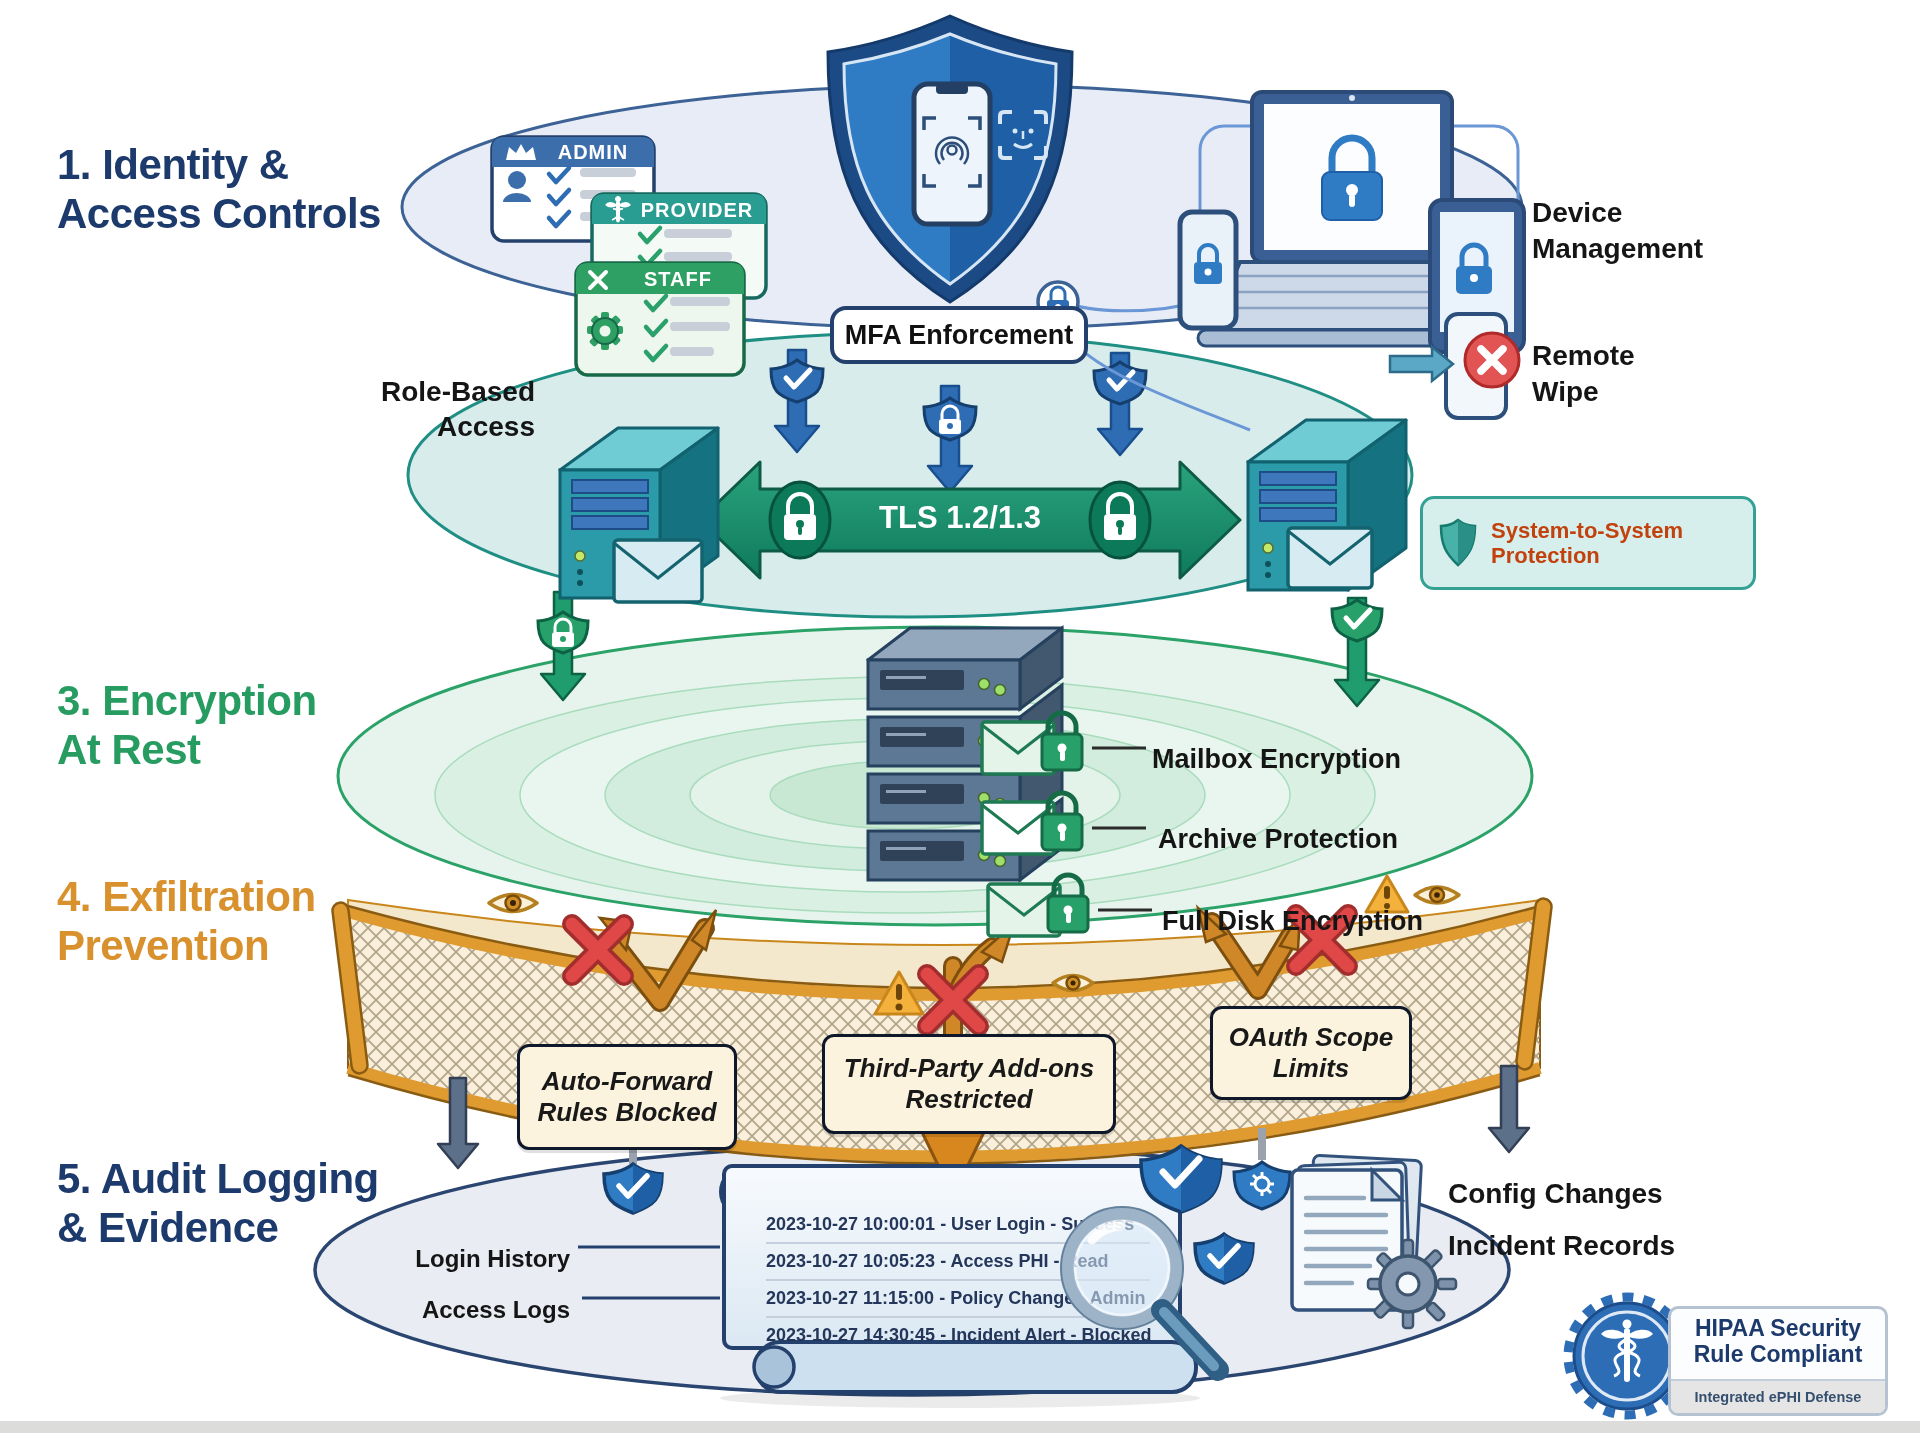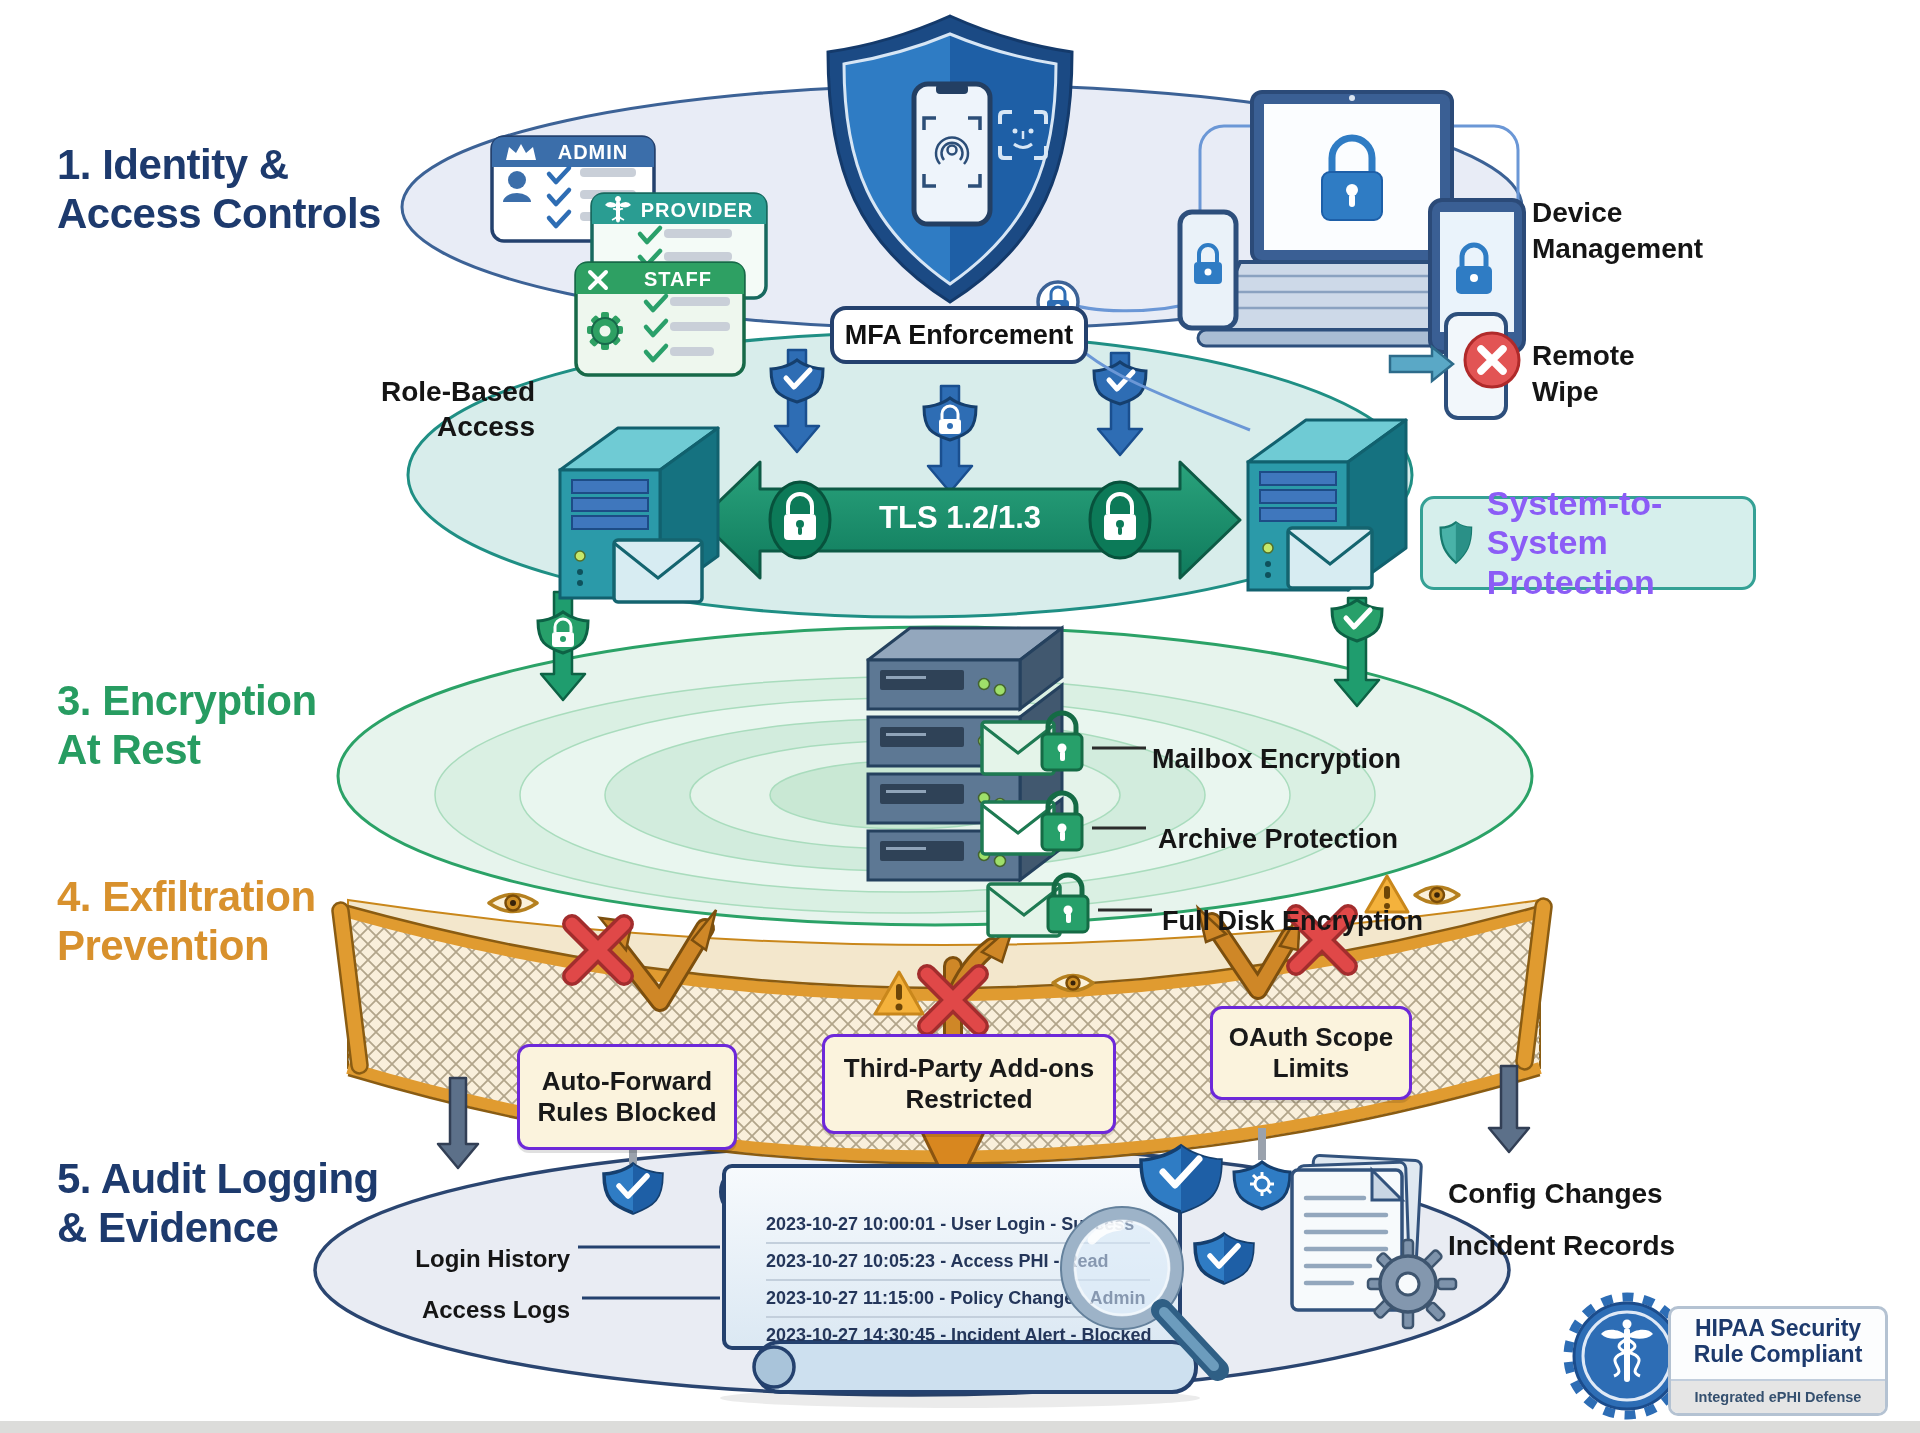--- a/index.html
+++ b/index.html
@@ -4,29 +4,29 @@
 <style>
   html,body{margin:0;padding:0;background:#ffffff;}
   .stage{position:relative;width:1920px;height:1433px;background:#fff;overflow:hidden;
          font-family:"Liberation Sans",sans-serif;}
   .abs{position:absolute;}
   svg{display:block;}
   #scene{position:absolute;left:0;top:0;z-index:1;}
   .txt{position:absolute;z-index:2;white-space:pre-line;}
   .layer-title{font-weight:bold;font-size:42px;line-height:1.17;letter-spacing:-0.5px;}
   .blk{font-weight:bold;color:#151515;margin-top:12px;}
-  .band-box{position:absolute;z-index:2;background:#fbf3dd;border:3px solid #6d28d9;border-radius:12px;
+  .band-box{position:absolute;z-index:2;background:#fbf3dd;border:3px solid #0f172a;border-radius:12px;
             display:flex;align-items:center;justify-content:center;text-align:center;
             font-weight:bold;font-size:26px;color:#191919;line-height:1.18;white-space:pre-line;
-            box-shadow:0 3px 0 rgba(0,0,0,0.12);}
+            box-shadow:0 3px 0 rgba(0,0,0,0.12);font-style:italic;}
   .mfa-box{position:absolute;z-index:2;background:#ffffff;border:4px solid #24416e;border-radius:16px;
            display:flex;align-items:center;justify-content:center;font-weight:bold;font-size:27px;color:#111;}
   .sys-box{position:absolute;z-index:2;background:#d6efec;border:3px solid #35a195;border-radius:14px;
            display:flex;align-items:center;gap:12px;padding-left:14px;
-           font-weight:bold;font-size:34px;color:#8b5cf6;line-height:1.15;white-space:pre-line;}
+           font-weight:bold;font-size:22px;color:#c2410c;line-height:1.15;white-space:pre-line;}
   .log-entry{position:absolute;z-index:2;font-weight:bold;font-size:18px;color:#24365a;white-space:nowrap;}
   .hipaa-card{position:absolute;z-index:2;width:214px;height:104px;background:#fcfdfe;border:3px solid #b4c2d2;
               border-radius:10px;overflow:hidden;}
   .hipaa-title{position:absolute;top:7px;left:0;right:0;text-align:center;font-weight:bold;font-size:23px;
                line-height:1.12;color:#1d3a6d;white-space:pre-line;}
   .hipaa-strip{position:absolute;bottom:0;left:0;right:0;height:32px;background:#e5e5e5;border-top:2px solid #c2cedd;
                display:flex;align-items:center;justify-content:center;font-weight:bold;font-size:14.5px;color:#35506f;}
   #magnifier{position:absolute;z-index:3;}
   .hdr-label{position:absolute;z-index:2;color:#fff;font-weight:bold;font-size:20px;letter-spacing:1px;text-align:center;}
 </style>

